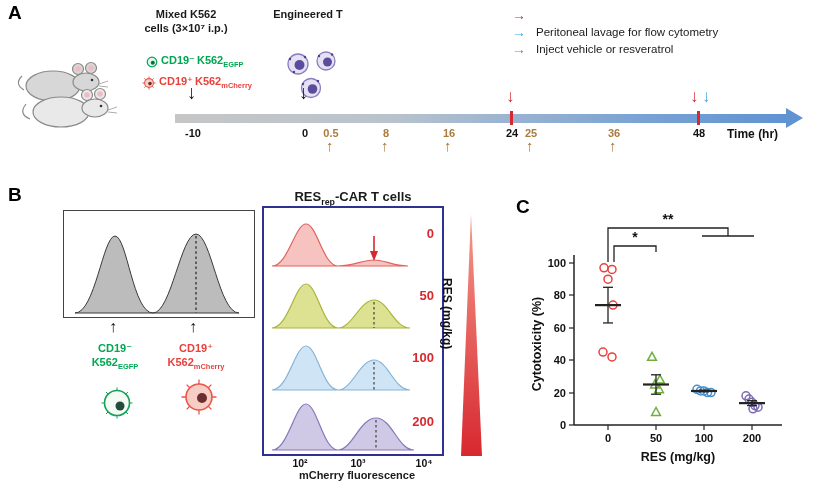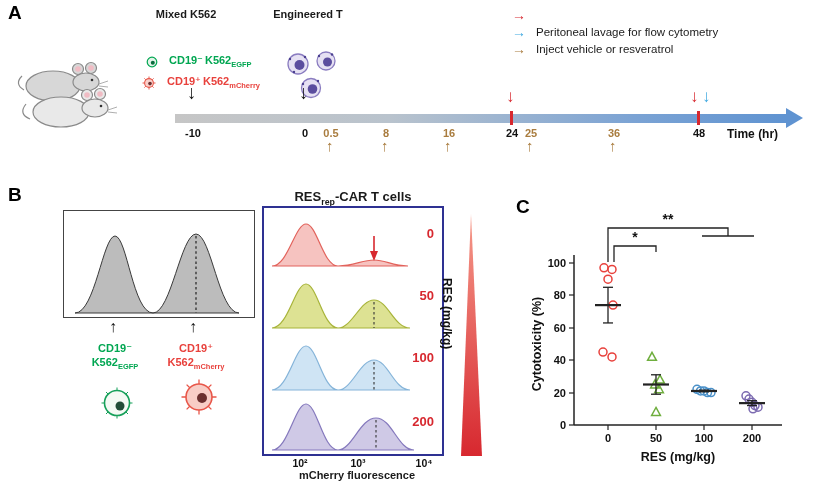--- a/index.html
+++ b/index.html
@@ -4,21 +4,21 @@
 <style>
   * { margin:0; padding:0; box-sizing:border-box; }
   body { font-family:"Liberation Sans","DejaVu Sans",sans-serif; background:#fff; }
   .fig { position:relative; width:814px; height:482px; background:#fff; overflow:hidden; }
   .abs { position:absolute; }
   .caption { font-size:11px; font-weight:bold; color:#1a1a1a; line-height:1.25; }
   .center { text-align:center; }
   .green { color:#00a651; }
   .red { color:#e8413c; }
   .panel-label { position:absolute; font-size:19px; font-weight:bold; color:#000; }
-  .cellrow { position:absolute; display:flex; align-items:center; gap:11px; font-weight:bold; font-size:11px; }
+  .cellrow { position:absolute; display:flex; align-items:center; gap:3px; font-weight:bold; font-size:11px; }
   sub { font-size:0.68em; }
   .arrow { position:absolute; line-height:0.9; font-weight:bold; }
   .c-red { color:#d7282f; } .c-blue { color:#3fa9e0; } .c-brown { color:#a97c3e; } .c-black { color:#111; }
   .legend-row { display:flex; align-items:center; height:17px; gap:6px; }
   .legend-arrow { font-size:14px; font-weight:bold; width:22px; text-align:center; }
   .legend-text { font-size:11.5px; color:#1a1a1a; }
   .tl-bar { position:absolute; left:175px; top:114px; width:612px; height:9px;
             background:linear-gradient(to right,#c6c6c6 0%,#b9c3cd 35%,#7ba3d4 75%,#5f93d1 100%); }
   .tl-head { position:absolute; left:786px; top:108px; width:0; height:0;
              border-top:10px solid transparent; border-bottom:10px solid transparent; border-left:17px solid #5f93d1; }
@@ -60,20 +60,21 @@
       <circle cx="75" cy="49" r="2.8" fill="#f0bcc4"></circle>
       <circle cx="88" cy="48" r="2.8" fill="#f0bcc4"></circle>
       <ellipse cx="83" cy="62" rx="13" ry="9" fill="#e9e9e9" stroke="#8a8a8a" stroke-width="1.2"></ellipse>
       <circle cx="89" cy="60" r="1.3" fill="#333"></circle>
       <path d="M96,64 l9,-3 M96,66 l9,1" stroke="#999" stroke-width="0.8" fill="none"></path>
     </g>
   </svg>
 
   <div class="abs caption center" style="left:125px;top:8px;width:122px">
     <div>Mixed K562</div>
+    <div>cells (3×10⁷ i.p.)</div>
   </div>
 
   <div class="cellrow green" style="left:146px;top:54px">
     <svg width="12" height="12" viewBox="0 0 12 12">
       <circle cx="6" cy="6" r="4.8" fill="#e2f3e8" stroke="#00a651" stroke-width="1.2"></circle>
       <circle cx="6.8" cy="6.8" r="2" fill="#0a6b3d"></circle>
     </svg>
     <span><span>CD19⁻</span><span style="margin-left:2px">K562</span><sub>EGFP</sub></span>
   </div>
 

